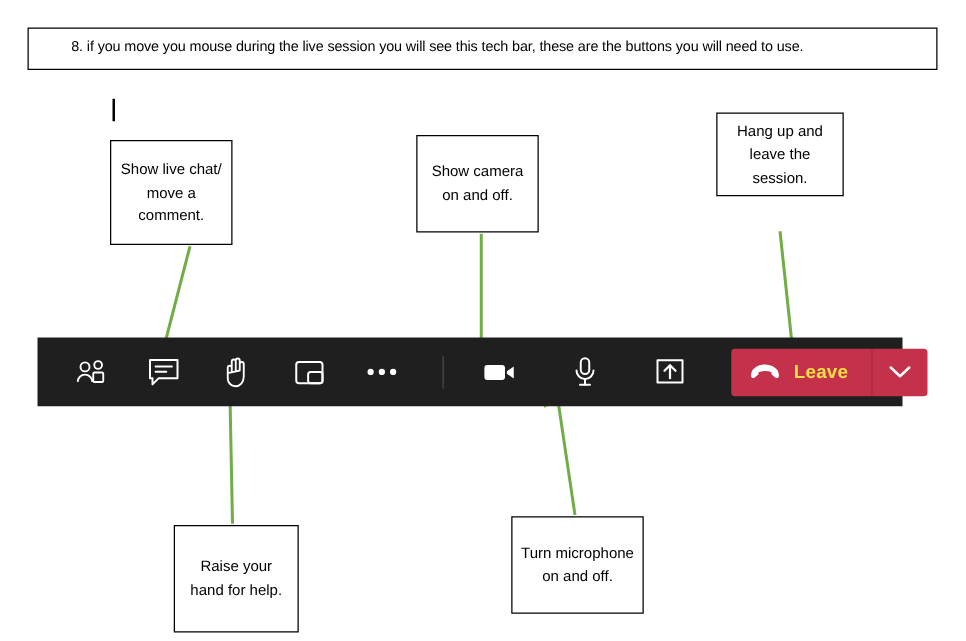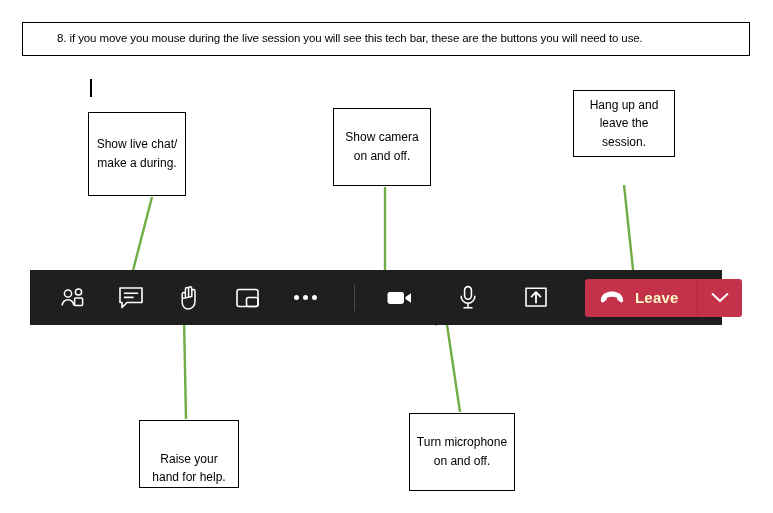--- a/index.html
+++ b/index.html
@@ -63,21 +63,21 @@
   .callout-text {
     font-size: 12px;
     color: #000000;
     line-height: 1.55;
     padding: 0 6px;
   }
 
   #callout-chat      { left: 88px;  top: 112px; width: 98px;  height: 84px; }
   #callout-camera    { left: 333px; top: 108px; width: 98px;  height: 78px; }
   #callout-leave     { left: 573px; top: 90px; width: 102px; height: 67px; }
-  #callout-hand      { left: 139px; top: 420px; width: 100px; height: 68px; align-items: flex-end; }
+  #callout-hand      { left: 139px; top: 420px; width: 100px; height: 86px; }
   #callout-mic       { left: 409px; top: 413px; width: 106px;  height: 78px; }
 
   
   #arrow-layer {
     position: absolute;
     left: 0; top: 0;
     width: 773px;
     height: 513px;
     z-index: 4;
     pointer-events: none;
@@ -129,21 +129,21 @@
     overflow: hidden;
     flex: none;
   }
   #leave-main {
     display: flex;
     align-items: center;
     padding: 0 18px 0 14px;
     gap: 10px;
   }
   #leave-label {
-    color: #fef9c3;
+    color: #fde047;
     font-size: 15px;
     font-weight: bold;
     letter-spacing: 0.2px;
   }
   #leave-sep {
     width: 1px;
     background: #a9293f;
   }
   #leave-chevron {
     width: 44px;
@@ -198,21 +198,21 @@
   <g>
     <line x1="186" y1="419" x2="184" y2="318" stroke="#70ad47" stroke-width="2.4" marker-end="url(#head-up)"></line>
   </g>
 
   <g>
     <line x1="460" y1="412" x2="446" y2="318" stroke="#70ad47" stroke-width="2.4" marker-end="url(#head-up)"></line>
   </g>
 </svg>
 
 <div class="callout" id="callout-chat">
-  <div class="callout-text">Show live chat/ make a during.</div>
+  <div class="callout-text">Show live chat/ move a comment.</div>
 </div>
 
 <div class="callout" id="callout-camera">
   <div class="callout-text">Show camera on and off.</div>
 </div>
 
 <div class="callout" id="callout-leave">
   <div class="callout-text">Hang up and leave the session.</div>
 </div>
 

